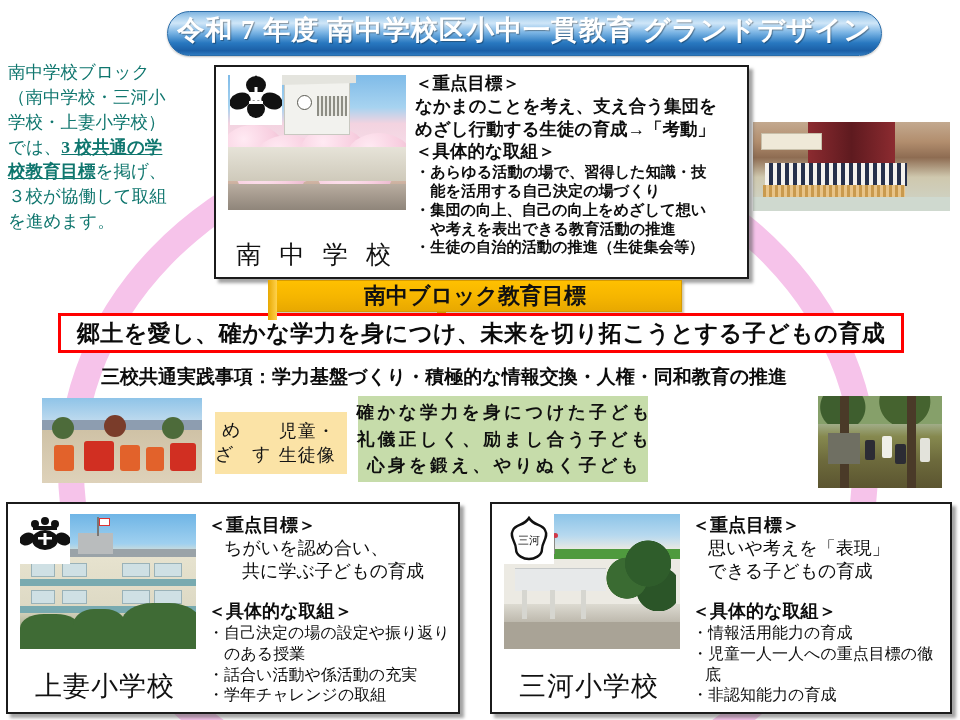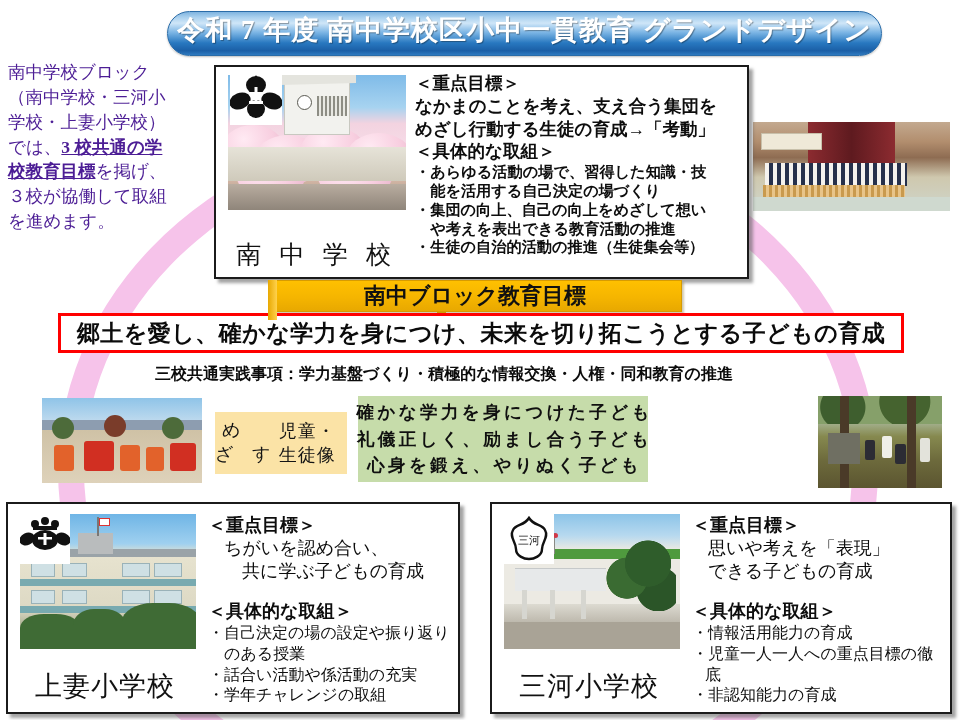--- a/index.html
+++ b/index.html
@@ -63,21 +63,21 @@
   
   .intro {
     position: absolute;
     left: 8px;
     top: 60px;
     width: 200px;
     z-index: 5;
     font-family: "Liberation Serif", "DejaVu Serif", serif;
     font-size: 17.5px;
     line-height: 1.42;
-    color: #4c1d95;
+    color: #0f766e;
   }
   .intro .em {
     font-weight: bold;
     text-decoration: underline;
   }
 
   
   .jhs-card {
     position: absolute;
     left: 214px;
@@ -311,21 +311,21 @@
   
   .practice-line {
     position: absolute;
     left: 0;
     top: 364px;
     width: 888px;
     text-align: center;
     z-index: 5;
     font-family: "Liberation Serif", "DejaVu Serif", serif;
     font-weight: bold;
-    font-size: 16px;
+    font-size: 19px;
     color: #0b0b0b;
     white-space: nowrap;
   }
 
   
   .mezasu-box {
     position: absolute;
     left: 215px;
     top: 412px;
     width: 132px;

